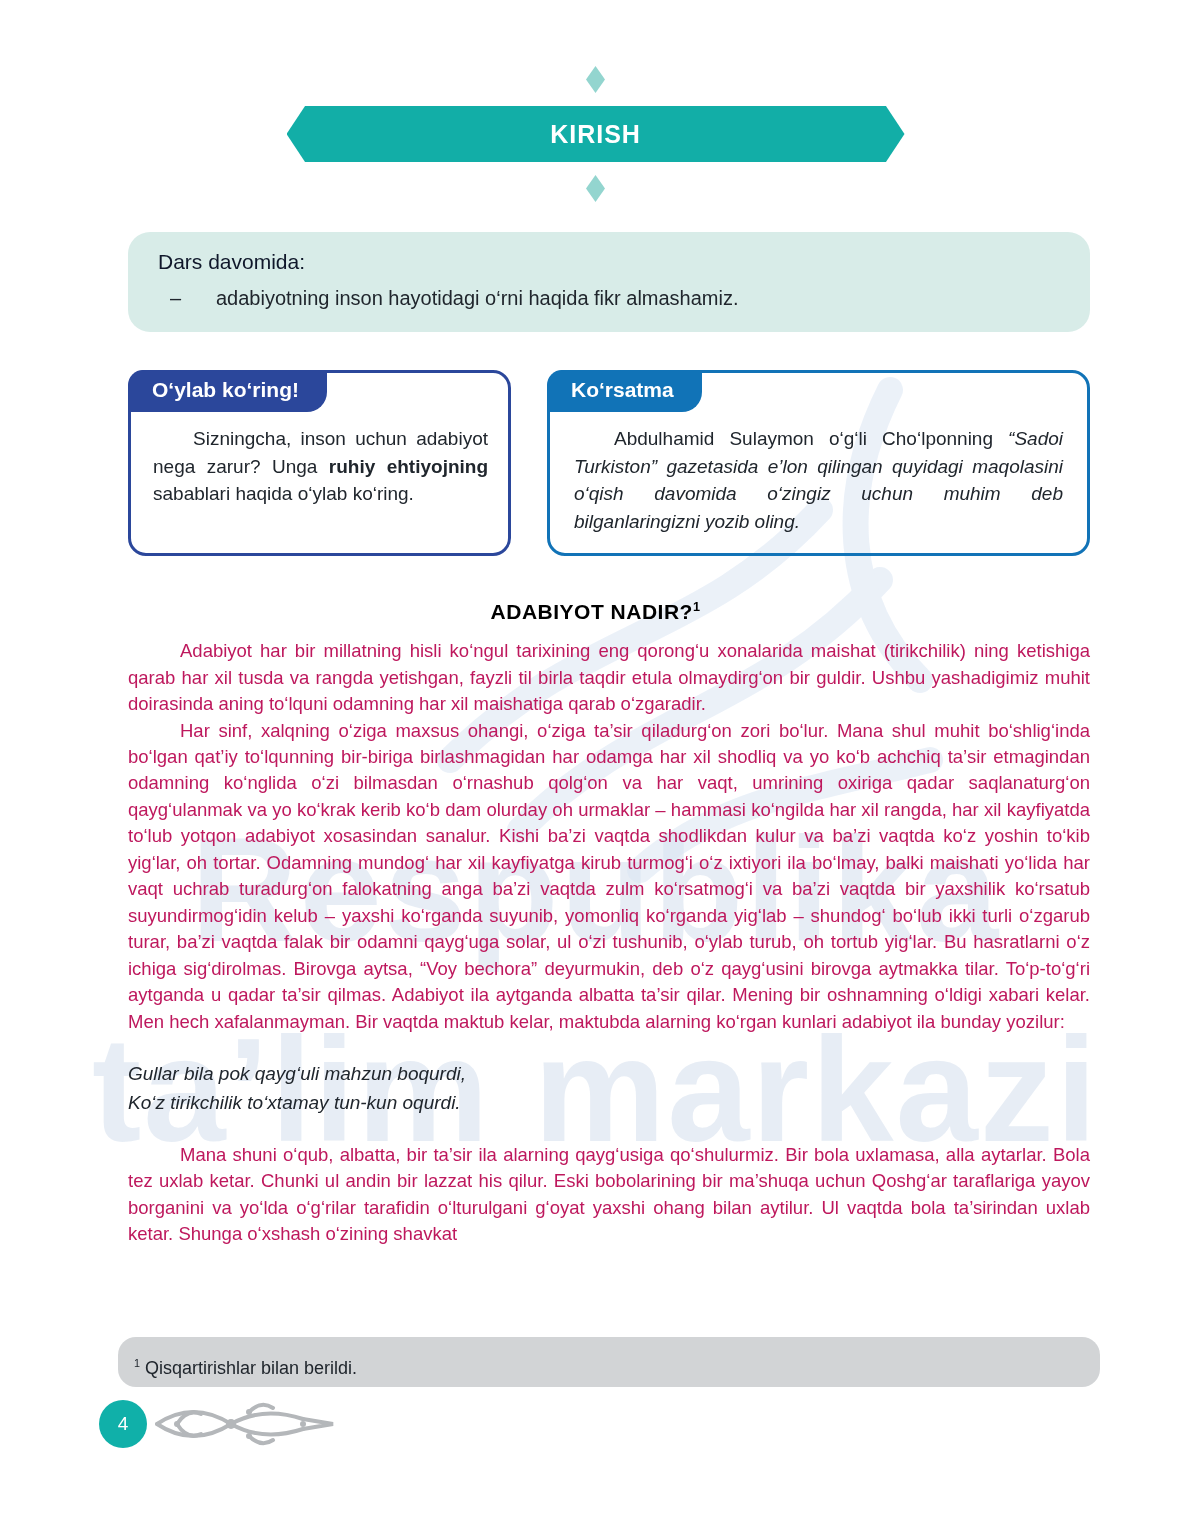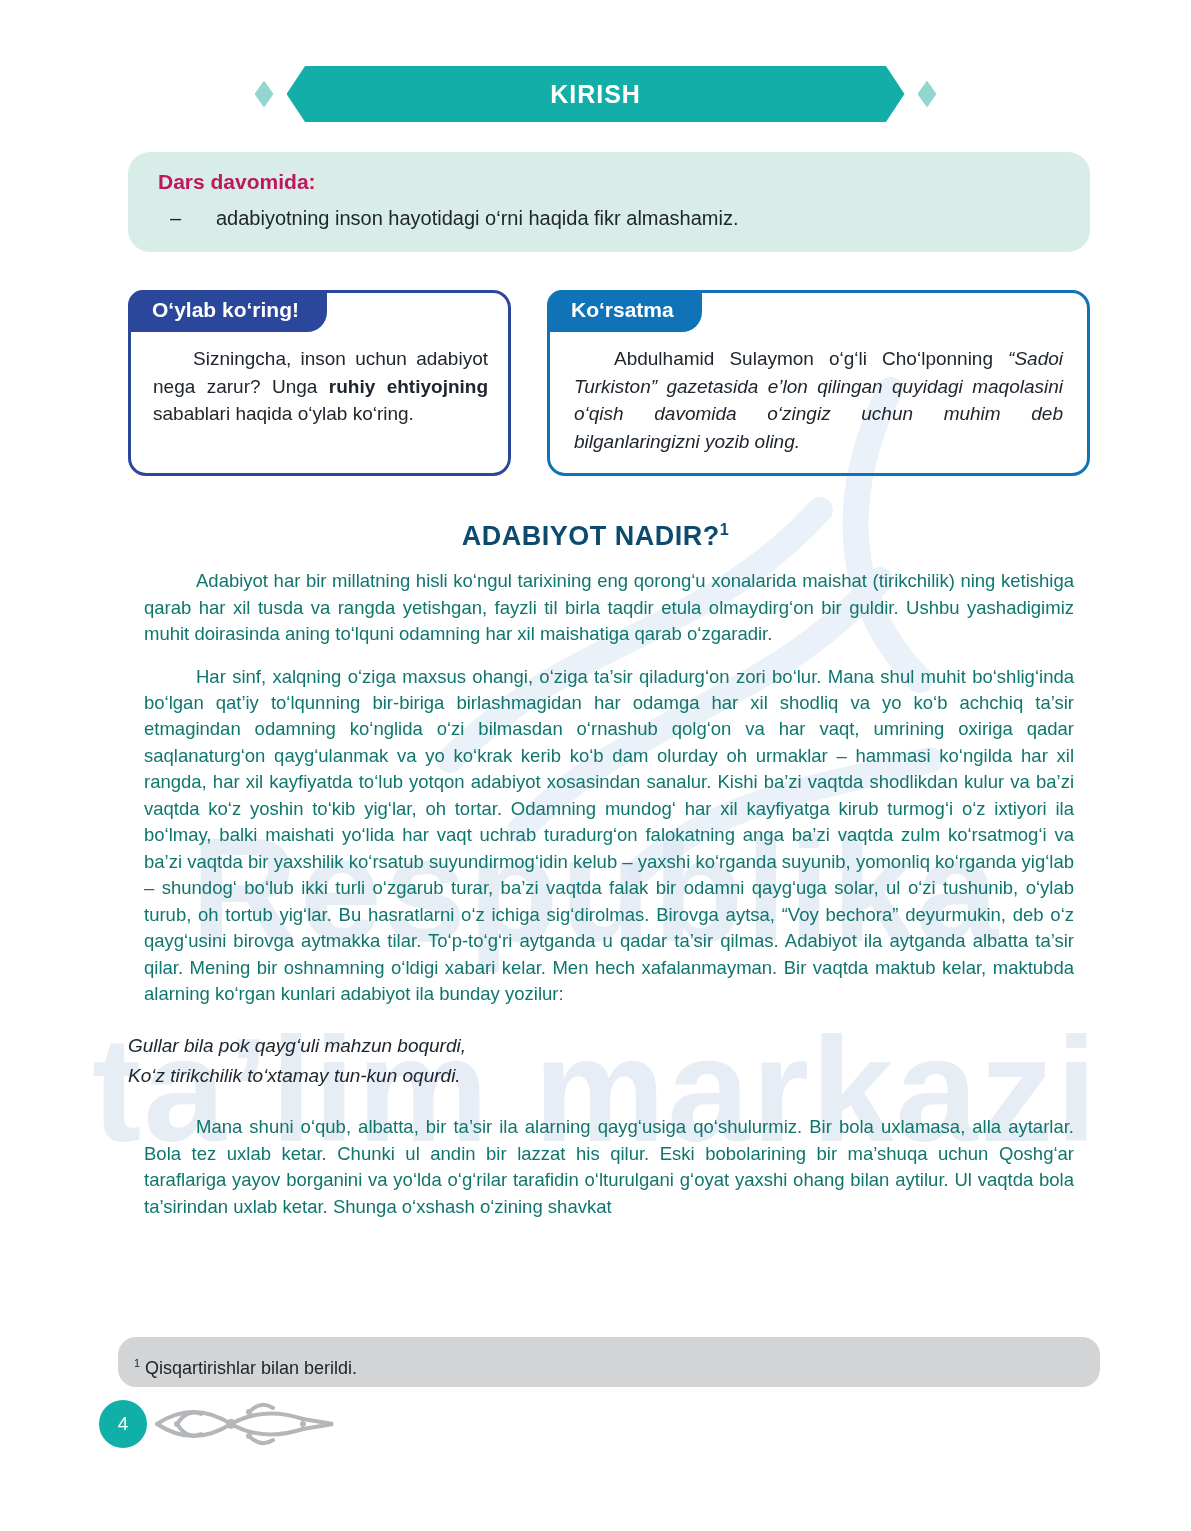--- a/index.html
+++ b/index.html
@@ -24,38 +24,38 @@
     position:absolute;left:0;top:790px;width:100%;
     z-index:0;pointer-events:none;
     font-weight:bold;font-size:148px;line-height:1.35;letter-spacing:2px;
     color:rgba(96,136,190,0.15);text-align:center;white-space:nowrap;
   }
   .swirl{position:absolute;z-index:0;pointer-events:none;}
   
   .banner-row{
     position:relative;z-index:1;
     margin-top:66px;
-    display:flex;align-items:center;justify-content:center;gap:13px;
+    display:flex;align-items:center;justify-content:center;gap:13px;flex-direction:column;
   }
   .ribbon{
     width:618px;height:56px;background:#12aea7;color:#fff;
     display:flex;align-items:center;justify-content:center;
     font-size:25px;font-weight:bold;letter-spacing:1px;
     clip-path:polygon(3% 0,97% 0,100% 50%,97% 100%,3% 100%,0 50%);
   }
   .diamond{width:19px;height:27px;background:#93d5cf;
     clip-path:polygon(50% 0,100% 50%,50% 100%,0 50%);}
   
   .lesson-box{
     position:relative;z-index:1;
     margin:30px 101px 0 128px;
     background:#d8ece8;border-radius:22px;
     padding:18px 30px 22px;
   }
-  .lesson-title{font-size:21px;font-weight:bold;color:#be185d;}
+  .lesson-title{font-size:21px;font-weight:normal;color:#0f172a;}
   .lesson-item{margin-top:13px;font-size:20px;display:flex;}
   .lesson-item .dash{flex:none;width:46px;margin-left:12px;}
   
   .boxes-row{
     position:relative;z-index:1;
     margin:38px 101px 0 128px;
     display:flex;gap:36px;align-items:stretch;
   }
   .callout{position:relative;border-radius:18px;background:transparent;}
   .callout.navy{flex:none;width:377px;border:3px solid #2b479b;}
@@ -70,27 +70,27 @@
   .tab.blue-bg{background:#1173b7;text-align:right;}
   .callout-text{
     margin:0;padding:52px 20px 18px 22px;
     font-size:19px;line-height:1.45;text-align:justify;text-indent:40px;
   }
   .callout.blue .callout-text{padding:52px 24px 18px 24px;}
   
   .article-title{
     position:relative;z-index:1;
     margin:44px 0 0;text-align:center;
-    font-size:27px;font-weight:bold;color:#0c4a6e;letter-spacing:0.5px;
+    font-size:21px;font-weight:bold;color:#000000;letter-spacing:0.5px;
   }
   .article-title sup{font-size:60%;}
   .article{position:relative;z-index:1;margin:14px 101px 0 128px;}
   .article p{
-    margin:16px;font-size:18.5px;line-height:1.43;
-    text-align:justify;text-indent:52px;color:#0f766e;
+    margin:0;font-size:18.5px;line-height:1.43;
+    text-align:justify;text-indent:52px;color:#be185d;
   }
   .verse{
     margin:24px 0;text-align:left;font-style:italic;
     font-size:19px;line-height:1.55;color:#20262d;
   }
   
   .footnote{
     position:absolute;left:118px;right:91px;top:1337px;z-index:1;
     background:#d2d4d6;border-radius:18px;
     padding:20px 16px 8px;font-size:18px;color:#20262d;

